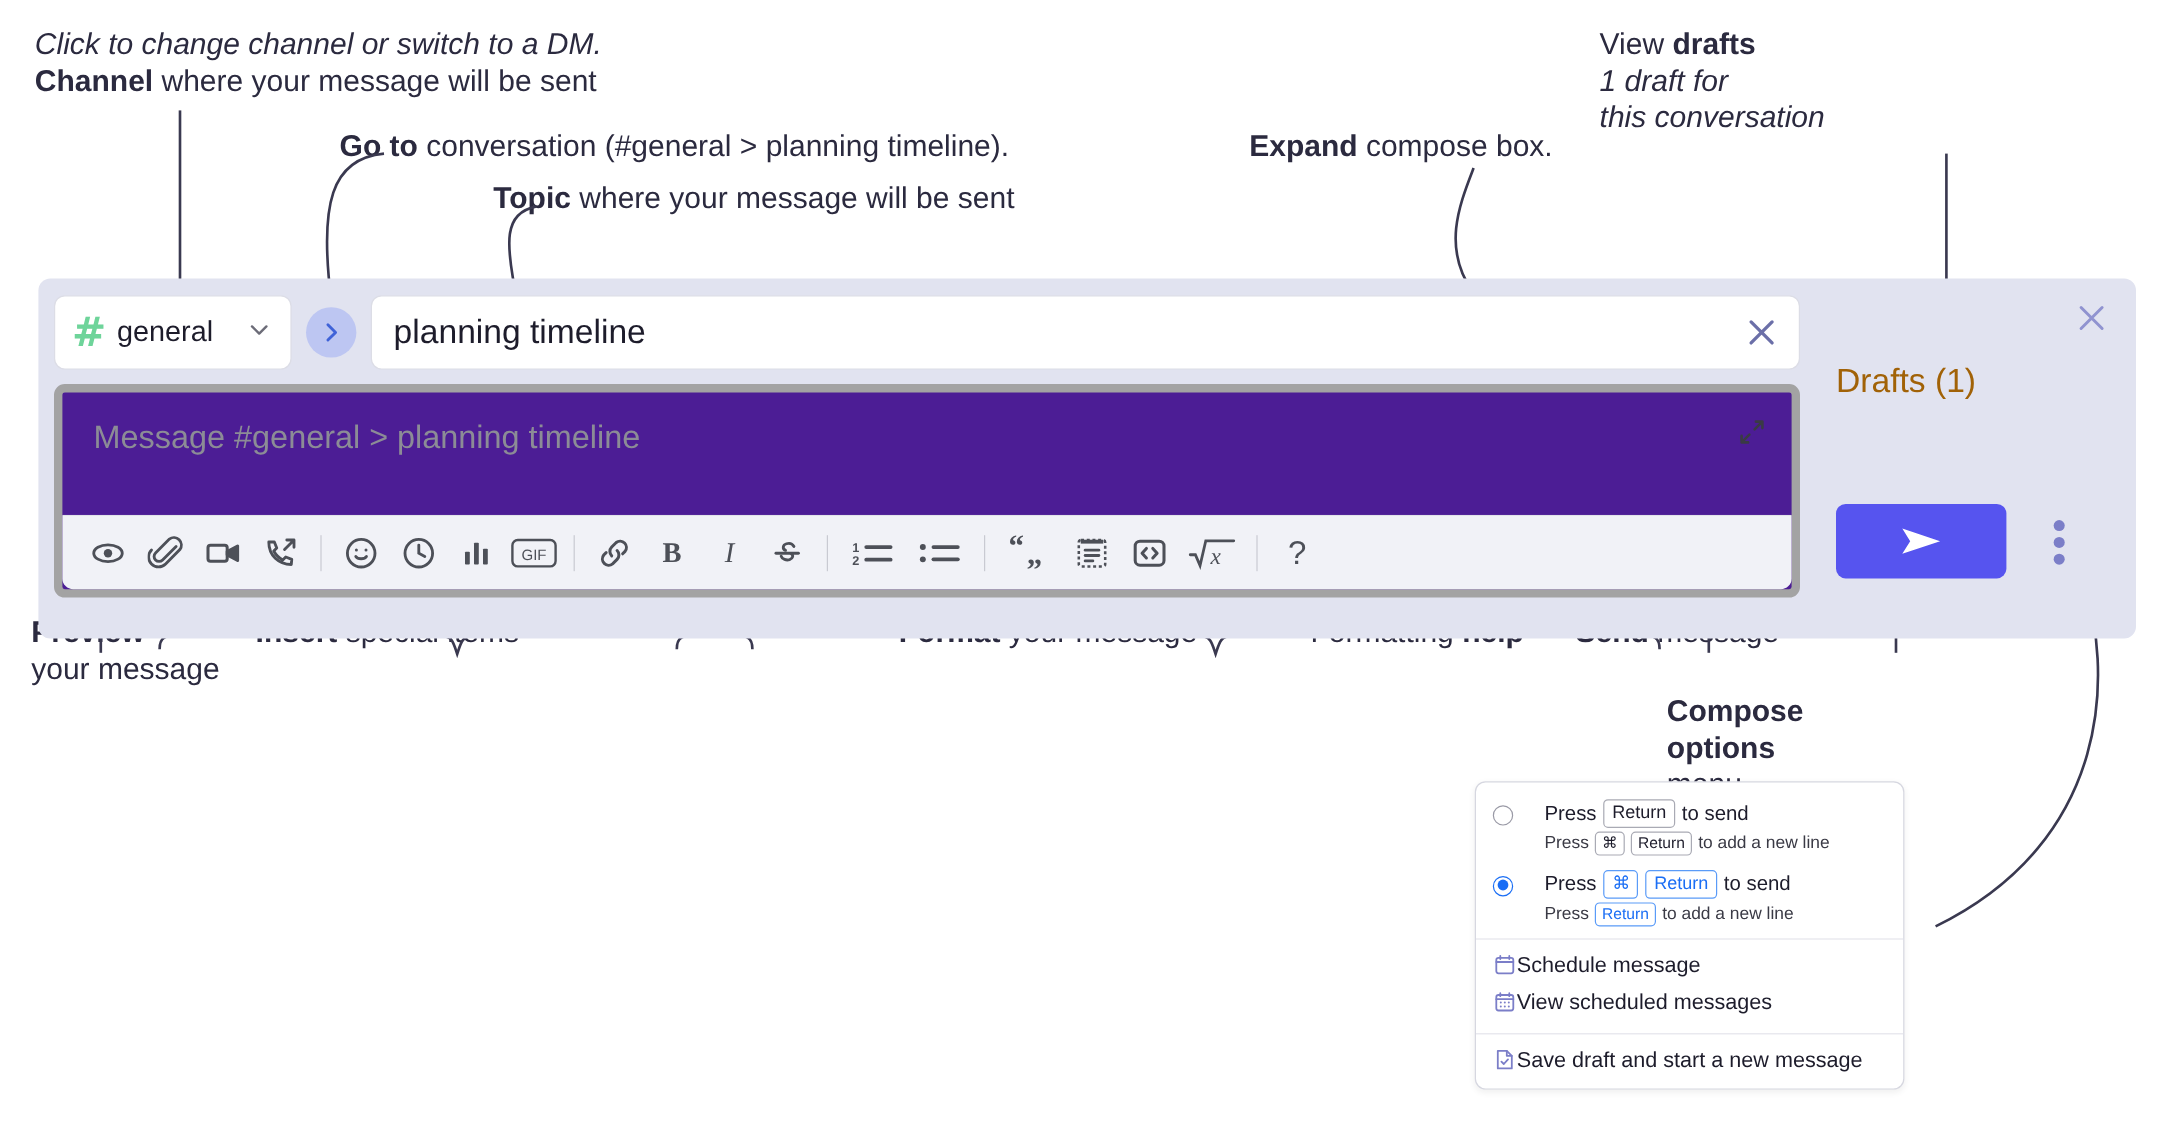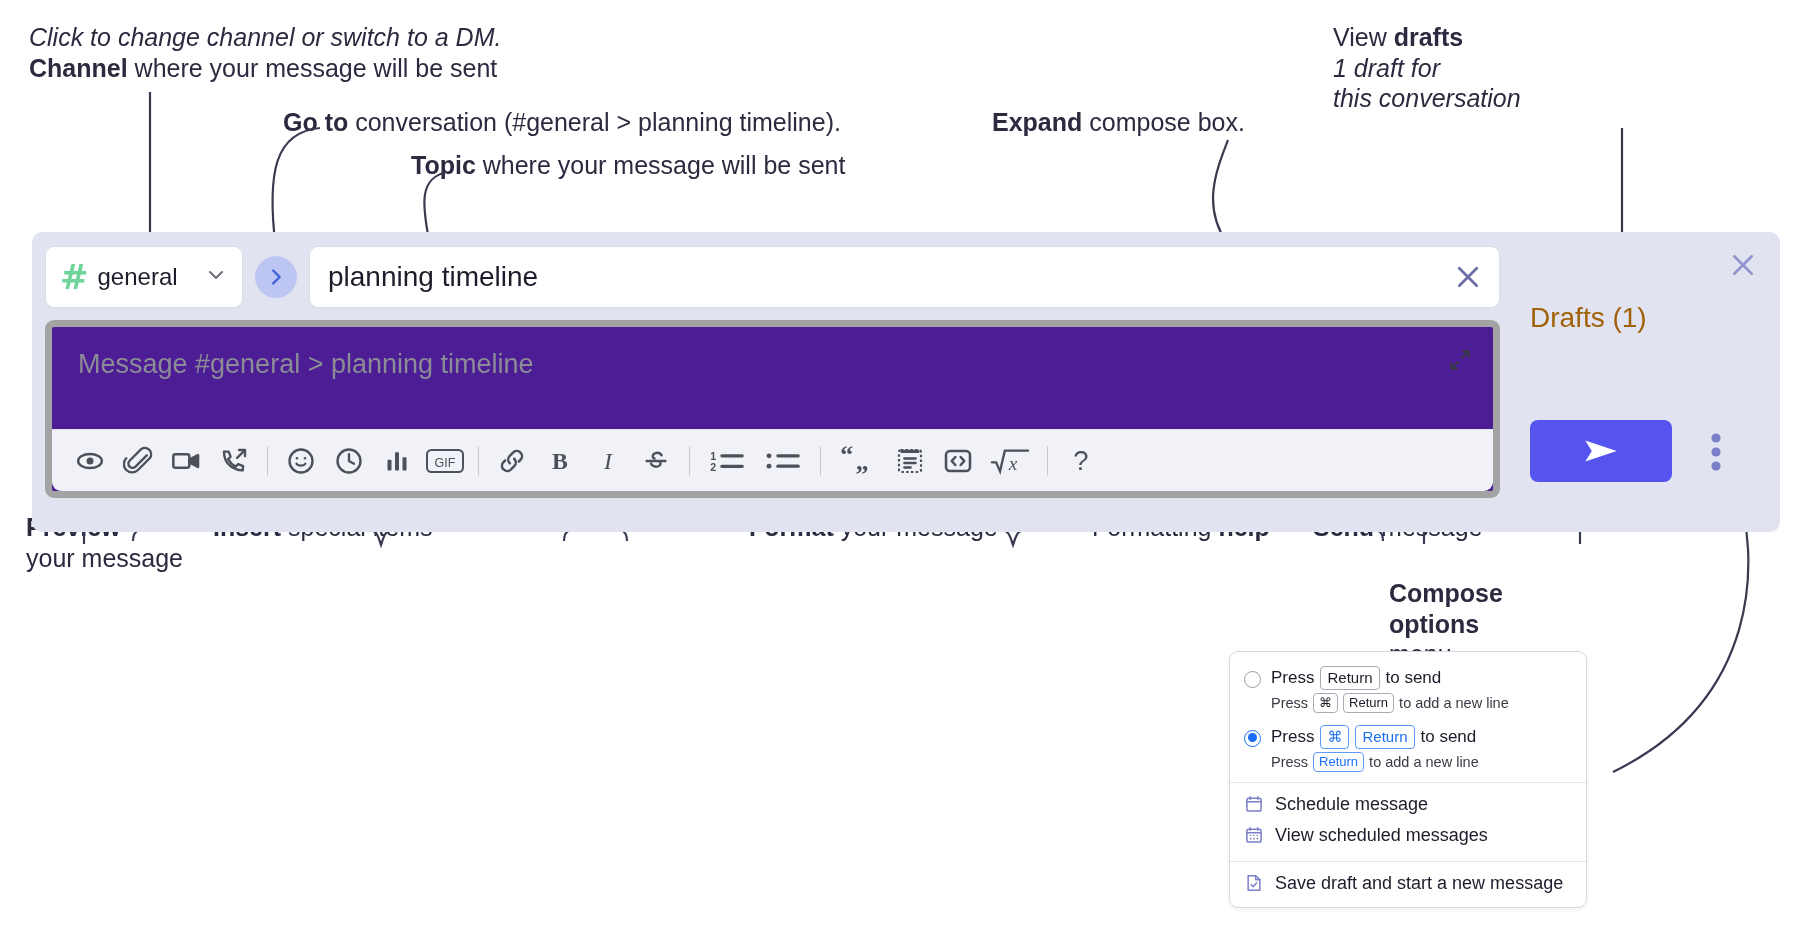--- a/index.html
+++ b/index.html
@@ -104,42 +104,42 @@
   .kebab { position:absolute; left:1710px; top:452px; cursor:pointer; }
   .panel-close { position:absolute; right:22px; top:18px; cursor:pointer; }
 
   
   .popup {
     position:absolute; left:1229px; top:651px; width:358px;
     background:#fff; border:1px solid #d6d7e0; border-radius:9px;
     box-shadow: 0 2px 5px rgba(0,0,0,.06);
     padding: 10px 0 8px 0;
   }
-  .opt { display:flex; align-items:flex-start; padding: 4px 14px 0 14px; gap:10px; cursor:pointer; }
+  .opt { display:flex; align-items:flex-start; padding: 4px 14px 0 14px; gap:26px; cursor:pointer; }
   .radio {
     width:17px; height:17px; border-radius:50%; border:1.6px solid #9a9aa6;
     flex:none; margin-top:5px; background:#fff;
   }
   .radio.on { border-color:#1a6ef5; }
   .radio.on::after {
     content:""; display:block; width:9px; height:9px; border-radius:50%;
     background:#1a6ef5; margin:2.2px auto 0;
   }
   .opt-main { font-size:17px; color:#1d1c2b; display:flex; align-items:center; gap:6px; flex-wrap:nowrap; }
   .opt-sub  { font-size:14.5px; color:#3a3a45; display:flex; align-items:center; gap:5px; padding: 3px 0 0 41px; }
   .key {
     display:inline-flex; align-items:center; justify-content:center;
     border:1px solid #a9aab4; border-radius:4px; padding: 1px 6px;
     font-size: 15px; color:#1d1c2b; background:#fff; line-height:1.35;
   }
   .opt-sub .key { font-size:13px; padding: 0px 5px; }
   .key.blue { border-color:#5a9bf8; color:#1a6ef5; }
   .divider { height:1px; background:#e4e4ec; margin: 10px 0 6px; }
   .menu-item {
-    display:flex; align-items:center; gap:11px;
+    display:flex; align-items:center; 
     padding: 5px 14px; font-size:18px; color:#1d1c2b; cursor:pointer;
   }
   .mi-icon { width:20px; height:20px; display:flex; color:#7b7ec8; flex:none; }
 </style>
 </head>
 <body>
 
 <div class="stage">
 
   <div class="anno a-lg" style="left:29px; top:22px;">
@@ -148,21 +148,21 @@
   </div>
 
   <div class="anno a-lg" style="left:411px; top:150px;">
     <b>Topic</b><span> where your message will be sent</span>
   </div>
 
   <div class="anno a-lg" style="left:283px; top:107px;">
     <b>Go to</b><span> conversation (#general &gt; planning timeline).</span>
   </div>
 
-  <div class="anno a-lg" style="left:992px; top:107px;">
+  <div class="anno a-lg" style="left:1041px; top:107px;">
     <b>Expand</b><span> compose box.</span>
   </div>
 
   <div class="anno a-lg" style="left:1333px; top:22px;">
     <div><span>View </span><b>drafts</b></div>
     <div><i>1 draft for</i></div>
     <div><i>this conversation</i></div>
   </div>
 
   <div class="anno a-lg" style="left:26px; top:512px;">

